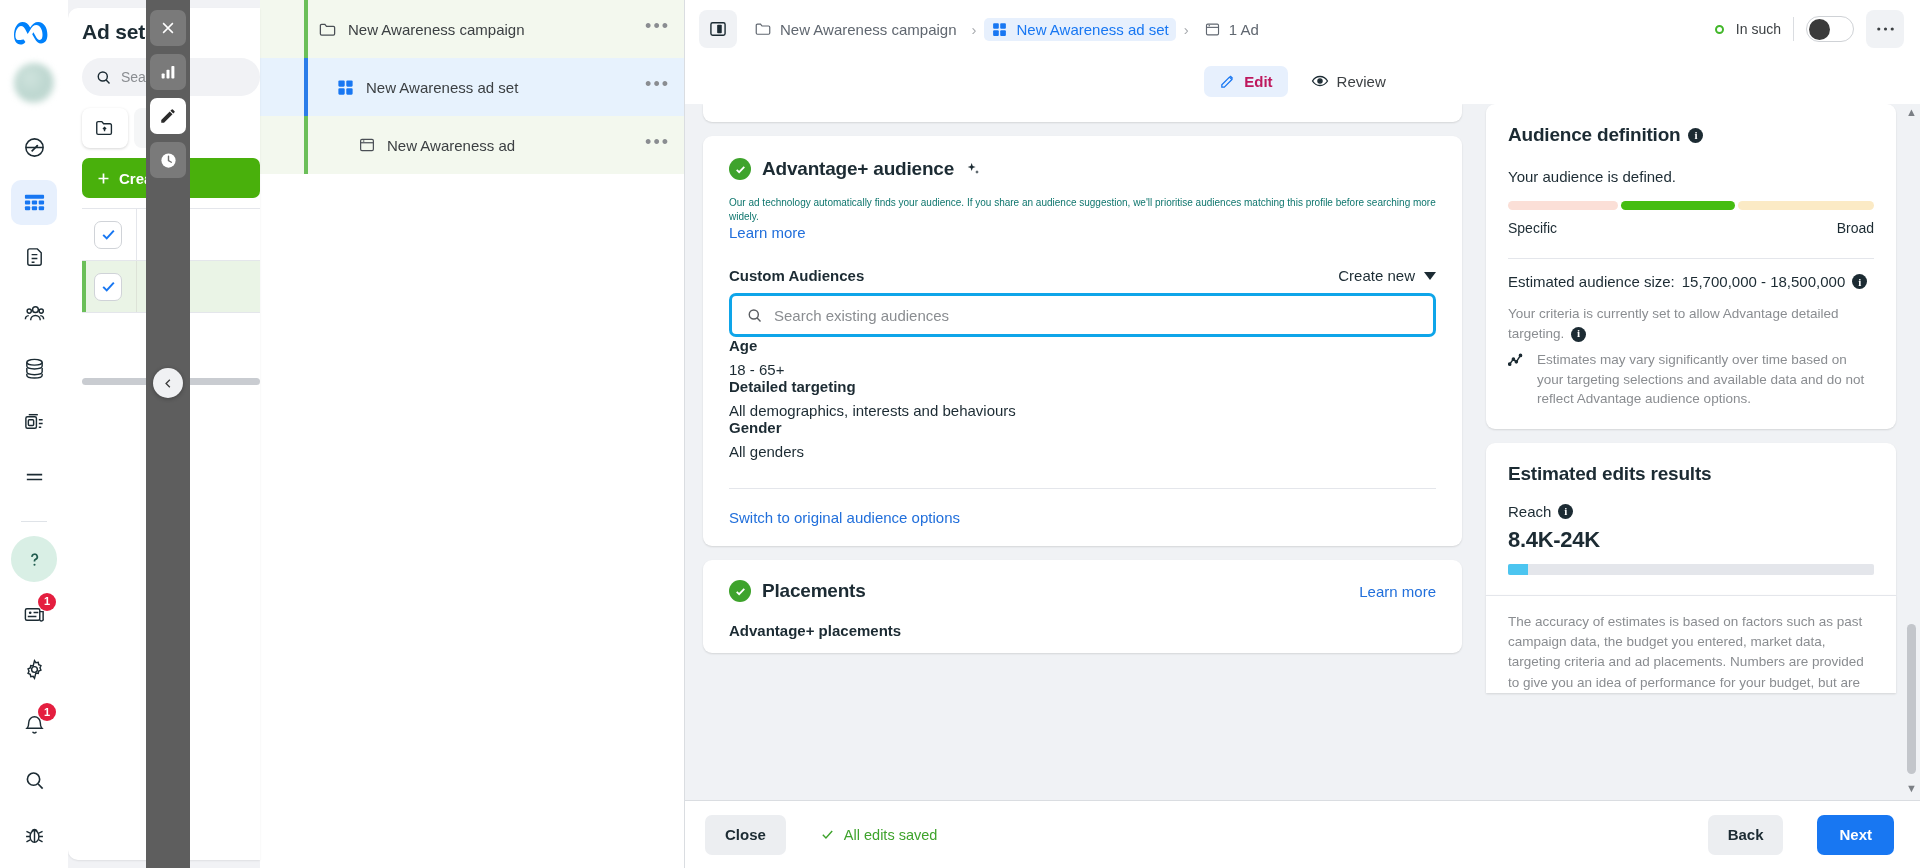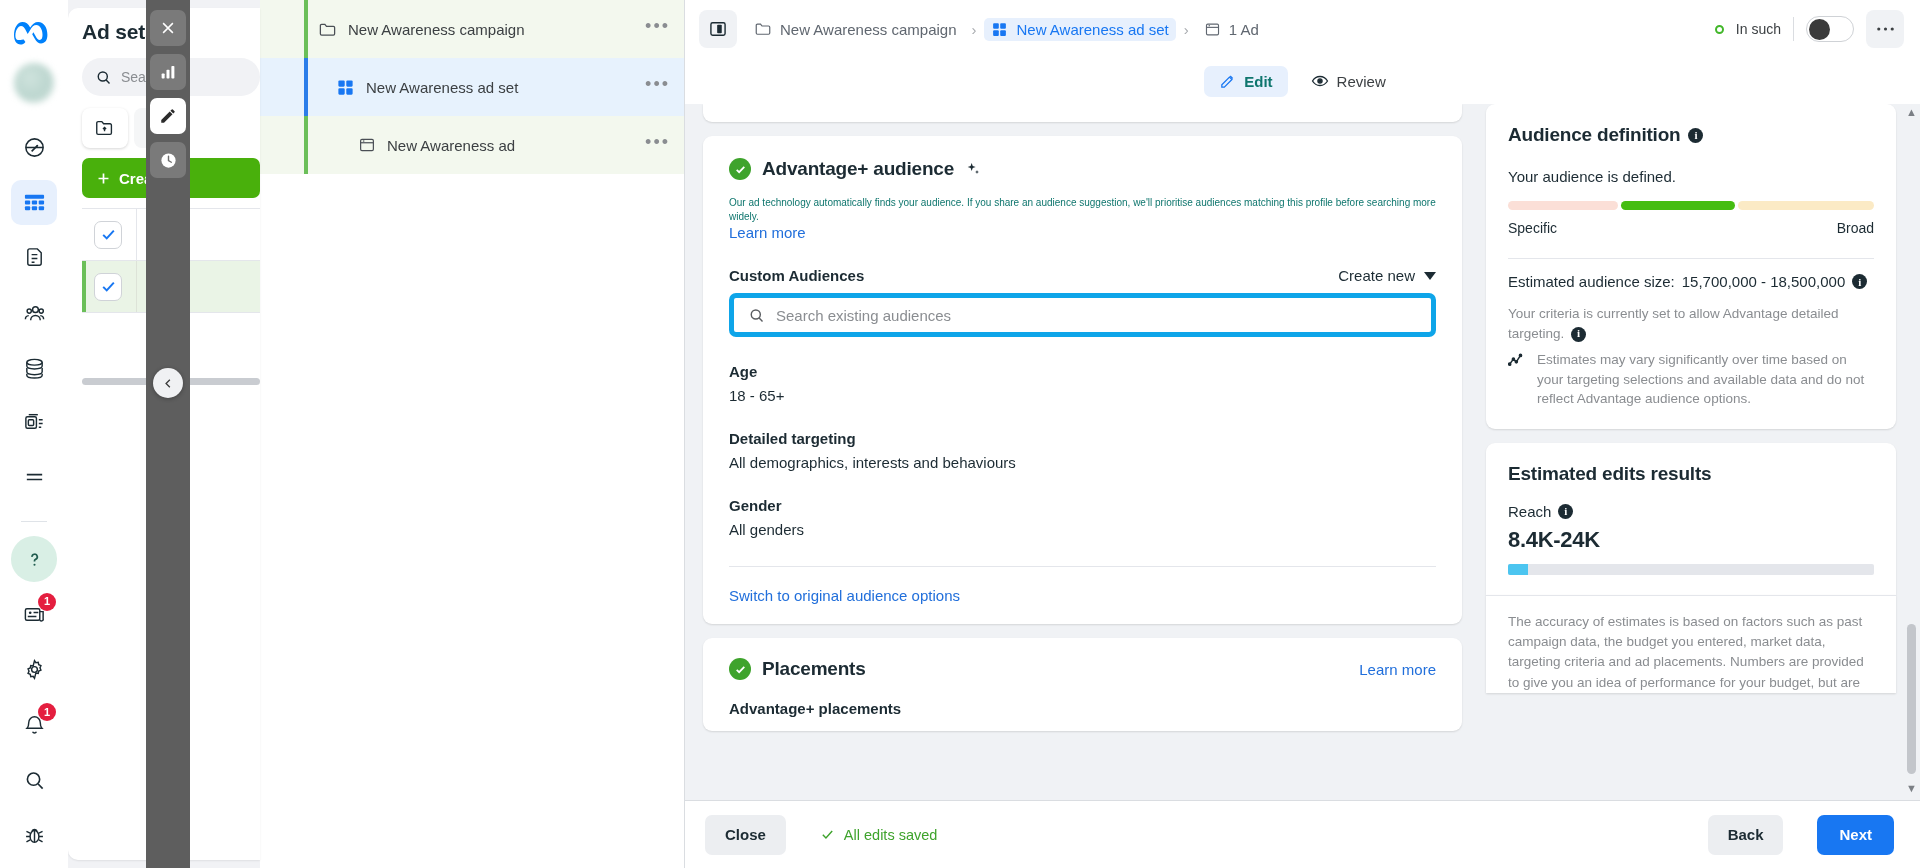--- a/index.html
+++ b/index.html
@@ -153,44 +153,44 @@
   .status-wrap { display:flex; align-items:center; gap: 12px; }
   .status-dot { width: 9px; height: 9px; border-radius: 50%; border: 2px solid #42b72a; }
   .status-txt { font-size: 14px; color: #3c4043; }
   .vdiv { width: 1px; height: 24px; background: #dadde1; }
   .toggle-sw { width: 48px; height: 26px; border-radius: 13px; border: 1px solid #cfd2d6; background:#fff; display:flex; align-items:center; padding: 0 2px; cursor:pointer;}
   .toggle-knob { width: 21px; height: 21px; border-radius: 50%; background: #3b3b3b; }
   .more-btn { width: 38px; height: 38px; border-radius: 8px; background:#f0f2f5; display:flex;align-items:center;justify-content:center; cursor:pointer; color:#3c4043; font-size:19px; letter-spacing:1px;}
 
   .tabsrow { height: 46px; background: #fff; display: flex; align-items: center; justify-content: center; gap: 8px; flex: 0 0 46px; }
   .tab { display:flex; align-items:center; gap: 8px; padding: 7px 15px; border-radius: 7px; font-size: 15px; color: #3c4043; cursor: pointer; }
-  .tab.sel { background: #e7f0fd; color: #0f766e; font-weight: 700; }
+  .tab.sel { background: #e7f0fd; color: #be185d; font-weight: 700; }
 
   .content { flex: 1; display: flex; overflow: hidden; padding: 0 0 0 0; position: relative; background:#f0f2f5;}
   .col-left { flex: 1; overflow: hidden; padding: 0 18px 0 18px; position:relative; }
   .col-right { width: 440px; flex: 0 0 440px; padding: 0 24px 0 6px; overflow:hidden; }
 
   .card { background: #fff; border-radius: 9px; box-shadow: 0 1px 2px rgba(0,0,0,.12); margin-bottom: 14px; }
   .cut-card { height: 18px; background:#fff; border-radius: 0 0 9px 9px; margin-bottom: 14px; box-shadow: 0 1px 2px rgba(0,0,0,.12); }
 
   .aud-card { padding: 22px 26px 20px 26px; }
   .card-head { display:flex; align-items:center; gap: 11px; margin-bottom: 16px; }
   .check-badge { width: 22px; height: 22px; border-radius: 50%; background: #3ea32c; display:flex;align-items:center;justify-content:center; }
   .card-title { font-size: 19px; font-weight: 700; color: #1c2b33; letter-spacing: -.2px; }
   .desc { font-size: 10px; color: #0f766e; line-height: 1.42; }
   .link { color: #216fdb; cursor: pointer; font-size: 15px; }
   .field-row { display:flex; align-items: flex-end; justify-content: space-between; margin-top: 26px; margin-bottom: 9px; }
   .field-label { font-size: 15px; font-weight: 700; color: #1c2b33; }
   .create-new { display:flex; align-items:center; gap: 9px; font-size: 15px; color: #1c2b33; cursor:pointer; }
   .search-box {
-    height: 44px; border: 5px solid #0ea5e9; border-radius: 7px;
+    height: 44px; border: 3px solid #0ea5e9; border-radius: 7px;
     display: flex; align-items: center; gap: 11px; padding: 0 14px;
     font-size: 15px; color: #8a8d91;
   }
-  .sub-block { margin-top: 26px; }
+  .sub-block { }
   .sub-label { font-size: 15px; font-weight: 700; color: #1c2b33; margin-bottom: 7px; }
   .sub-value { font-size: 15px; color: #1c2b33; }
   .hr { height: 1px; background: #e4e6eb; margin: 28px 0 20px; }
 
   .place-card { padding: 20px 26px 14px 26px; }
   .place-head { display:flex; align-items:center; justify-content: space-between; }
   .place-sub { font-size: 15px; font-weight:700; color:#1c2b33; margin-top: 20px; }
 
   
   .rc { background:#fff; border-radius: 9px; box-shadow: 0 1px 2px rgba(0,0,0,.12); padding: 20px 22px; margin-bottom: 14px; }

